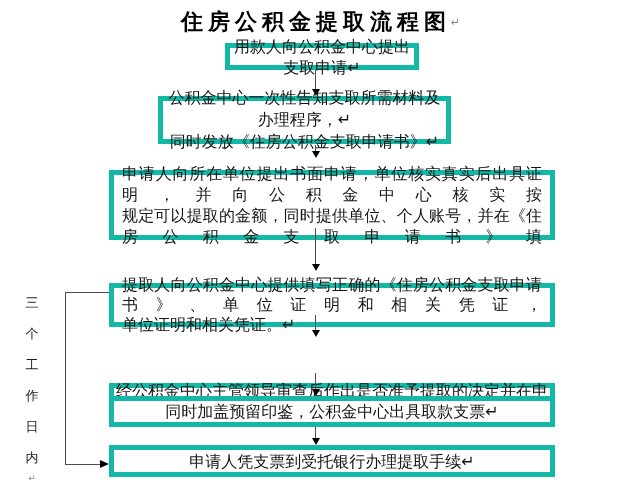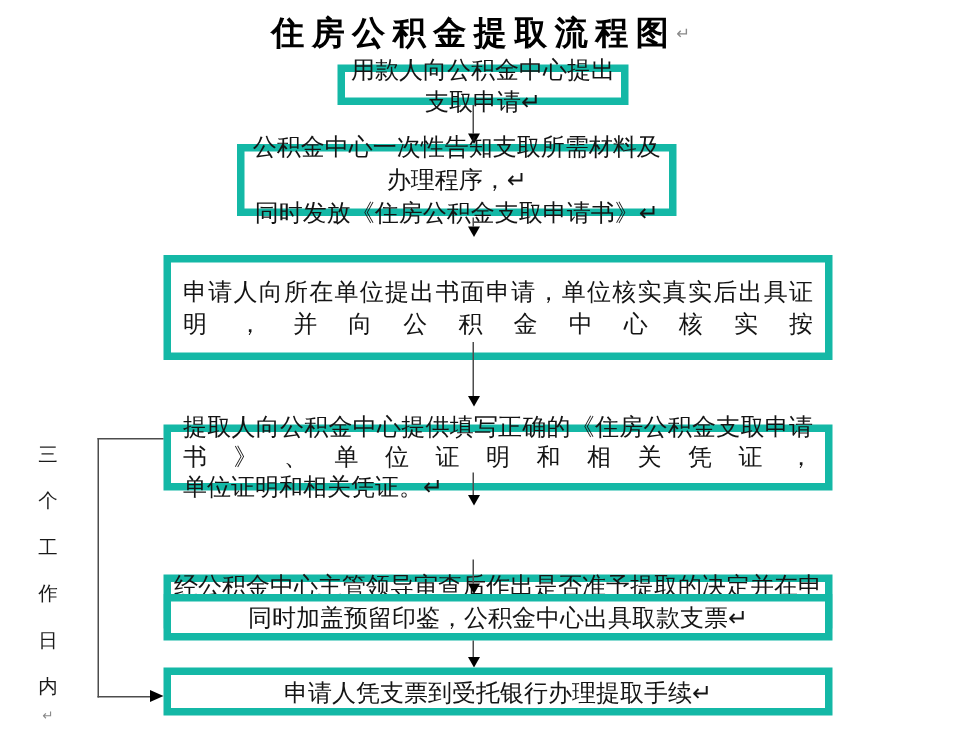--- a/index.html
+++ b/index.html
@@ -76,20 +76,21 @@
     <div class="ln-c">同时发放《住房公积金支取申请书》↵</div>
   </div>
 
   <div class="varrow a2">
     <div class="vline"></div>
     <div class="vhead"></div>
   </div>
 
   <div class="box b3">
     <div class="ln-j">申请人向所在单位提出书面申请，单位核实真实后出具证明，并向公积金中心核实按</div>
+    <div class="ln-j">规定可以提取的金额，同时提供单位、个人账号，并在《住房公积金支取申请书》填</div>
   </div>
 
   <div class="varrow a3">
     <div class="vline"></div>
     <div class="vhead"></div>
   </div>
 
   <div class="box b4">
     <div class="ln-j">提取人向公积金中心提供填写正确的《住房公积金支取申请书》、单位证明和相关凭证，</div>
     <div class="ln-l">单位证明和相关凭证。↵</div>

